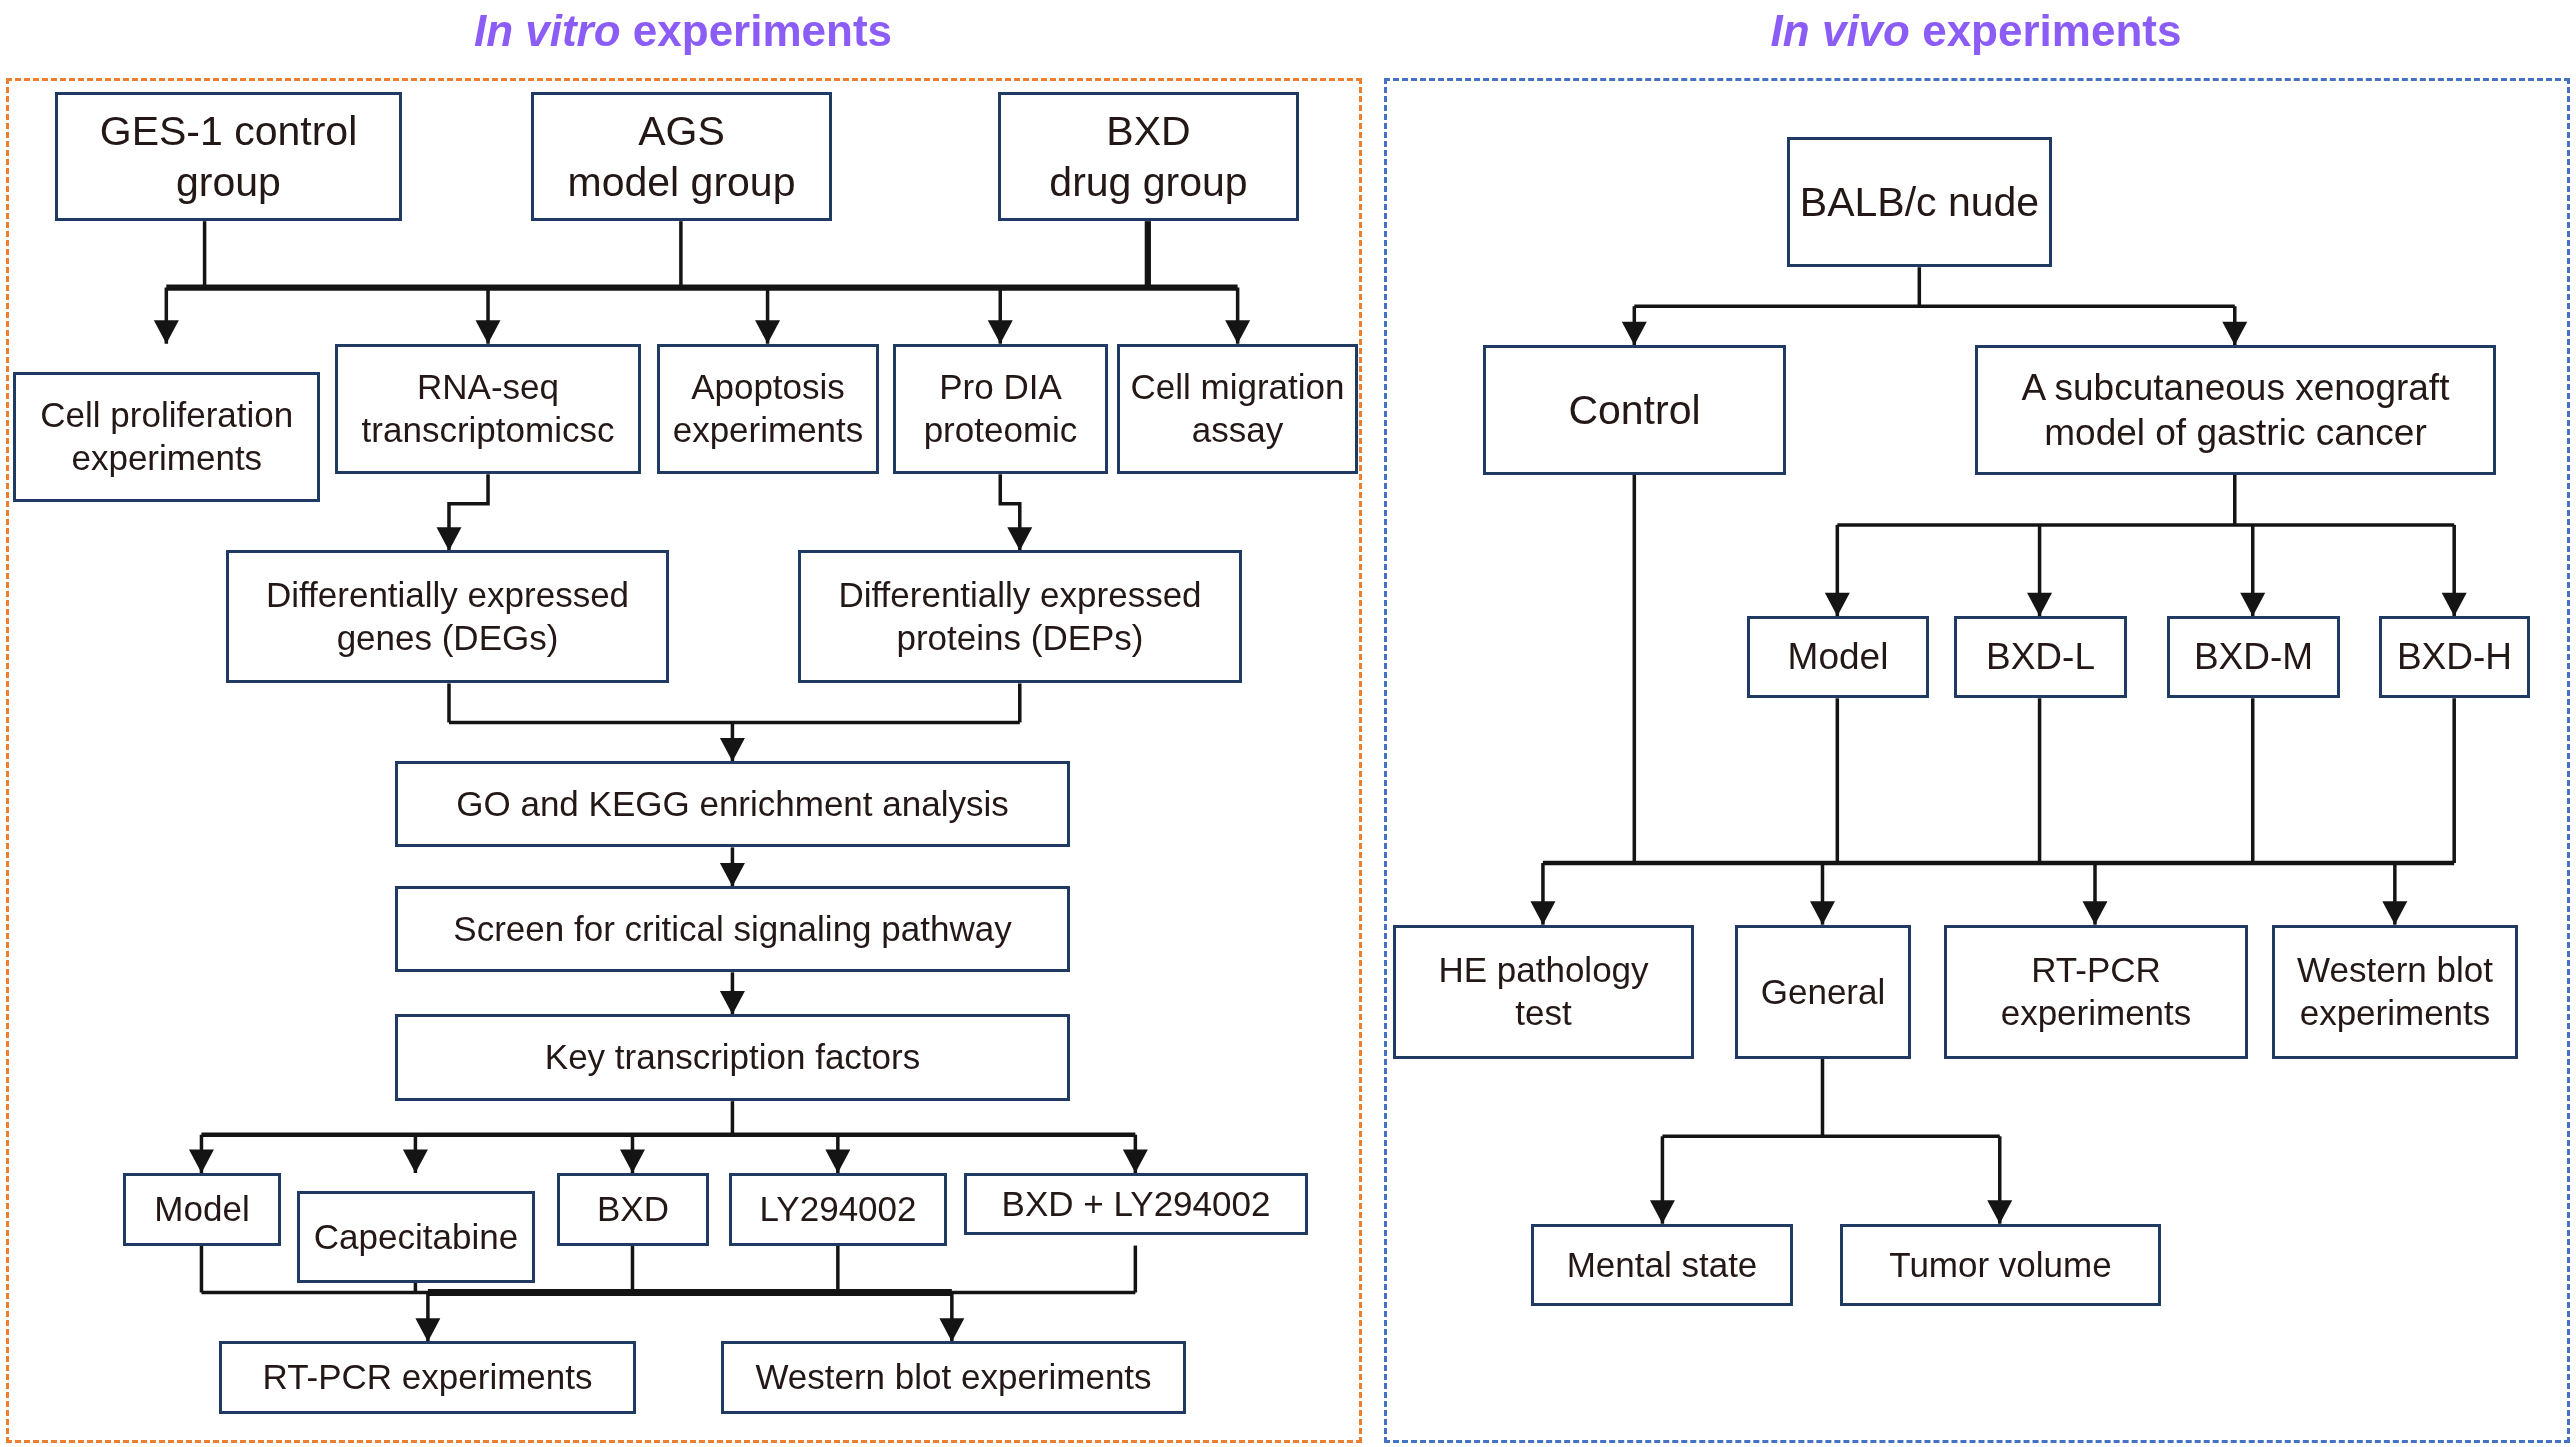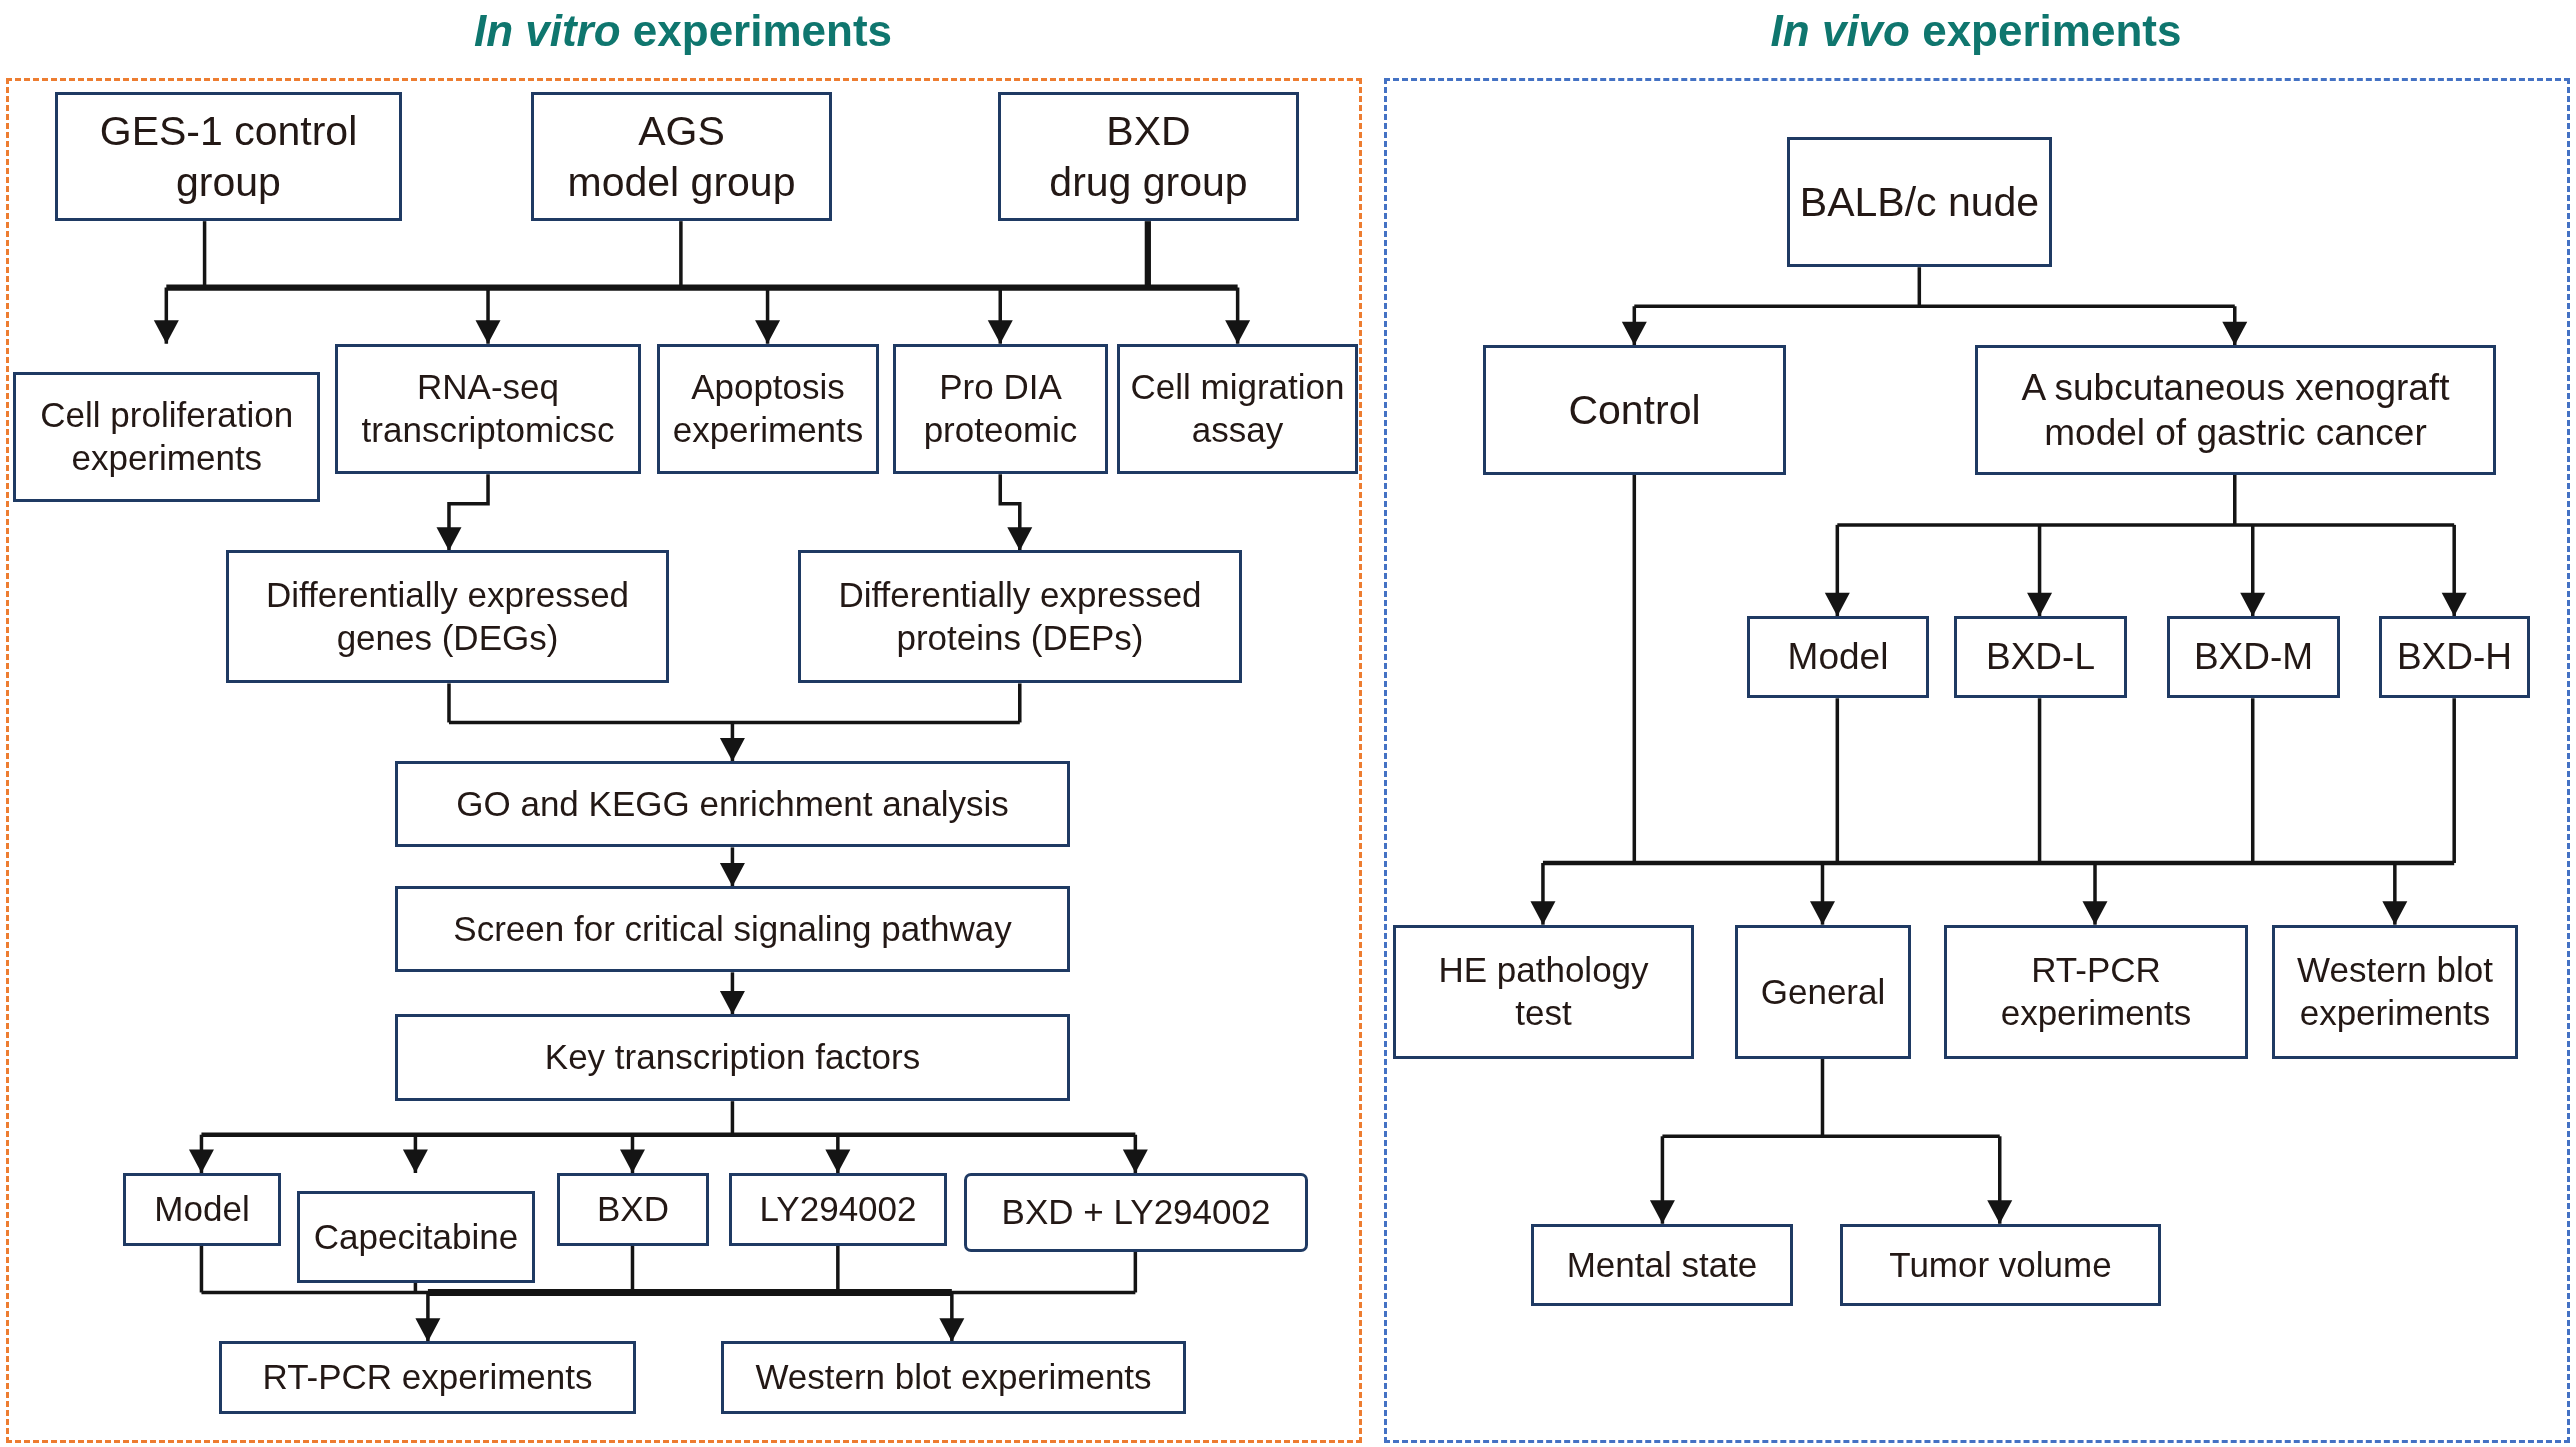--- a/index.html
+++ b/index.html
@@ -15,21 +15,21 @@
     box-sizing:border-box;
     background:transparent;
   }
   .panel.orange{border:3.9px dashed #ED7D31;}
   .panel.blue{border:3.1px dashed #4472C4;}
   .fig-title{
     position:absolute;
     text-align:center;
     font-size:44px;
     font-weight:bold;
-    color:#0f766e;
+    color:#8b5cf6;
     letter-spacing:0px;
     white-space:nowrap;
   }
   .fig-title .it{font-style:italic;}
   svg.wires{position:absolute;left:0;top:0;}
   .node{
     position:absolute;
     box-sizing:border-box;
     background:#ffffff;
     border:3.1px solid #1f3a63;
@@ -159,21 +159,21 @@
 proteins (DEPs)</div>
 
   <div class="node" style="left:395px;top:761px;width:675px;height:86px;">GO and KEGG enrichment analysis</div>
   <div class="node" style="left:395px;top:886px;width:675px;height:86px;">Screen for critical signaling pathway</div>
   <div class="node" style="left:395px;top:1014px;width:675px;height:87px;">Key transcription factors</div>
 
   <div class="node" style="left:123px;top:1173px;width:158px;height:73px;">Model</div>
   <div class="node" style="left:297px;top:1173px;width:238px;height:92px;margin-top:18px;">Capecitabine</div>
   <div class="node" style="left:557px;top:1173px;width:152px;height:73px;">BXD</div>
   <div class="node" style="left:729px;top:1173px;width:218px;height:73px;">LY294002</div>
-  <div class="node" style="left:964px;top:1173px;width:344px;height:79px;border-radius:7px;">BXD + LY294002</div>
+  <div class="node" style="left:964px;top:1173px;width:344px;height:62px;">BXD + LY294002</div>
 
   <div class="node" style="left:219px;top:1341px;width:417px;height:73px;">RT-PCR experiments</div>
   <div class="node" style="left:721px;top:1341px;width:465px;height:73px;">Western blot experiments</div>
 
   <div class="node big" style="left:1787px;top:137px;width:265px;height:130px;">BALB/c nude</div>
   <div class="node big" style="left:1483px;top:345px;width:303px;height:130px;">Control</div>
   <div class="node mid" style="left:1975px;top:345px;width:521px;height:130px;">A subcutaneous xenograft
 model of gastric cancer</div>
 
   <div class="node mid" style="left:1747px;top:616px;width:182px;height:82px;">Model</div>

